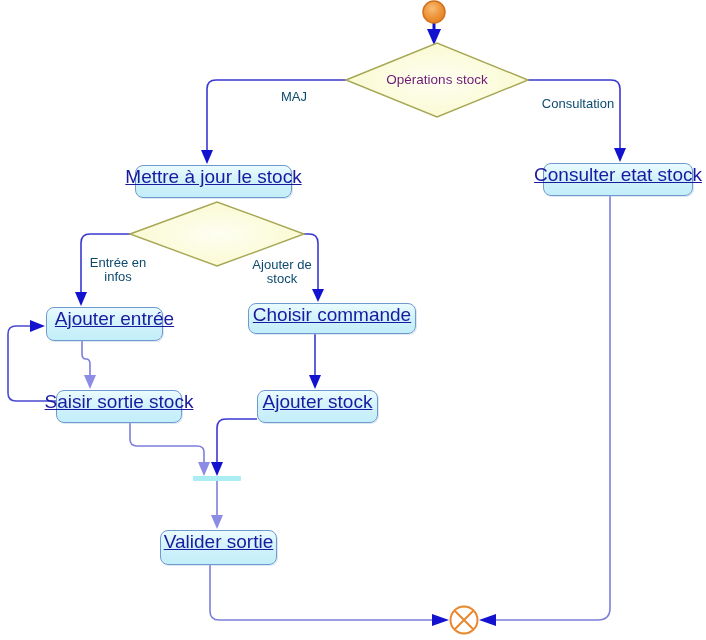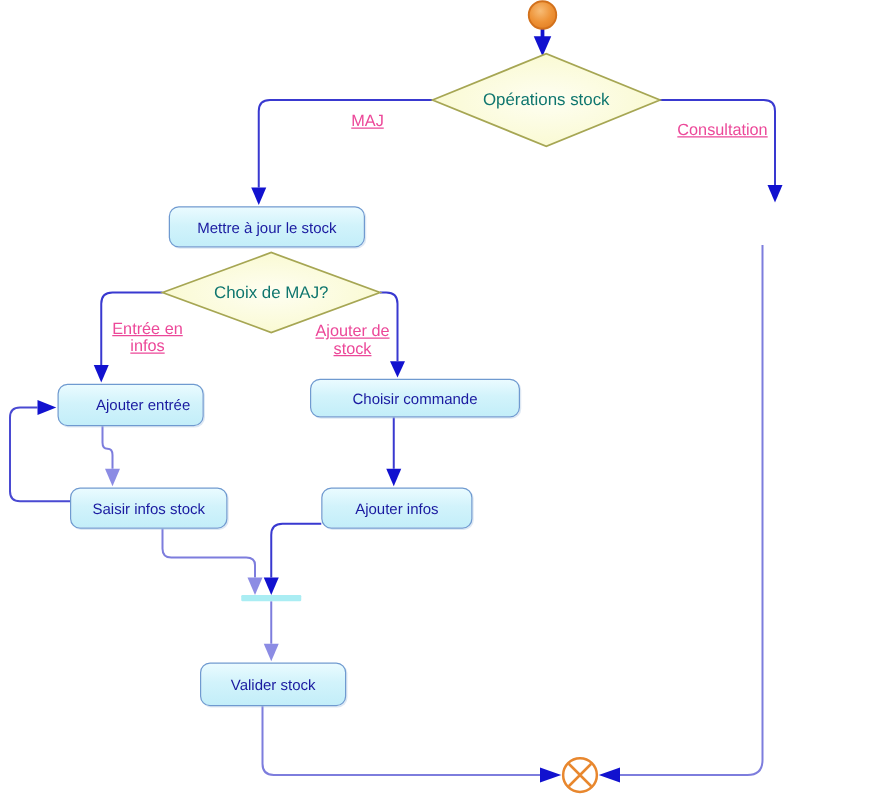--- a/index.html
+++ b/index.html
@@ -21,45 +21,45 @@
     z-index: 1;
   }
   .activity {
     position: absolute;
     z-index: 2;
     box-sizing: border-box;
     border: 1.4px solid #6f9ad0;
     border-radius: 8px;
     background: linear-gradient(#eafbff 0%, #d2f3fb 45%, #c3eef9 100%);
     color: #1a1aa0;
-    font-size: 12px;
+    font-size: 19px;
     display: flex;
-    align-items: center;
+    align-items: flex-start;
     justify-content: center;
     text-align: center;
     white-space: nowrap;
     box-shadow: 1px 1px 0 rgba(160,190,220,0.35);
+    text-decoration: underline;
   }
   .decision-label {
     position: absolute;
     z-index: 3;
-    color: #0f766e;
+    color: #701a75;
     font-size: 13.5px;
     text-align: center;
     white-space: nowrap;
   }
   .edge-label {
     position: absolute;
     z-index: 3;
-    color: #ec4899;
+    color: #0c4a6e;
     font-size: 13px;
     line-height: 14px;
     text-align: center;
     white-space: pre-line;
-    text-decoration: underline;
   }
 </style>
 </head>
 <body>
 
 <div id="stage">
 
   <svg id="wires" width="706" height="640" viewBox="0 0 706 640">
     <defs>
       <radialGradient id="startGrad" cx="42%" cy="35%" r="75%">
@@ -145,45 +145,47 @@
 
     <circle cx="434" cy="12" r="11" fill="url(#startGrad)" stroke="#d2711c" stroke-width="1.5"></circle>
 
     <g>
       <circle cx="464" cy="620" r="13.5" fill="#ffffff" stroke="#e8872e" stroke-width="2"></circle>
       <path d="M455,611 L473,629 M473,611 L455,629" stroke="#e8872e" stroke-width="2" fill="none"></path>
     </g>
   </svg>
 
   <div class="decision-label" style="left:352px; top:72px; width:170px;">Opérations stock</div>
-  <div class="decision-label" style="left:142px; top:226px; width:150px;">Choix de MAJ?</div>
 
   <div class="activity" style="left:135px; top:165px; width:157px; height:33px;">
     <span>Mettre à jour le stock</span>
   </div>
 
+  <div class="activity" style="left:543px; top:163px; width:150px; height:33px;">
+    <span>Consulter etat stock</span>
+  </div>
 
   <div class="activity" style="left:46px; top:307px; width:117px; height:34px;padding-left:20px;">
     <span>Ajouter entrée</span>
   </div>
 
   <div class="activity" style="left:248px; top:303px; width:168px; height:31px;">
     <span>Choisir commande</span>
   </div>
 
   <div class="activity" style="left:56px; top:390px; width:126px; height:33px;">
-    <span>Saisir infos stock</span>
+    <span>Saisir sortie stock</span>
   </div>
 
   <div class="activity" style="left:257px; top:390px; width:121px; height:33px;">
-    <span>Ajouter infos</span>
+    <span>Ajouter stock</span>
   </div>
 
   <div class="activity" style="left:160px; top:530px; width:117px; height:35px;">
-    <span>Valider stock</span>
+    <span>Valider sortie</span>
   </div>
 
   <div class="edge-label" style="left:264px; top:90px; width:60px;">MAJ</div>
 
   <div class="edge-label" style="left:528px; top:97px; width:100px;">Consultation</div>
 
   <div class="edge-label" style="left:68px; top:256px; width:100px;">Entrée en
 infos</div>
 
   <div class="edge-label" style="left:232px; top:258px; width:100px;">Ajouter de

